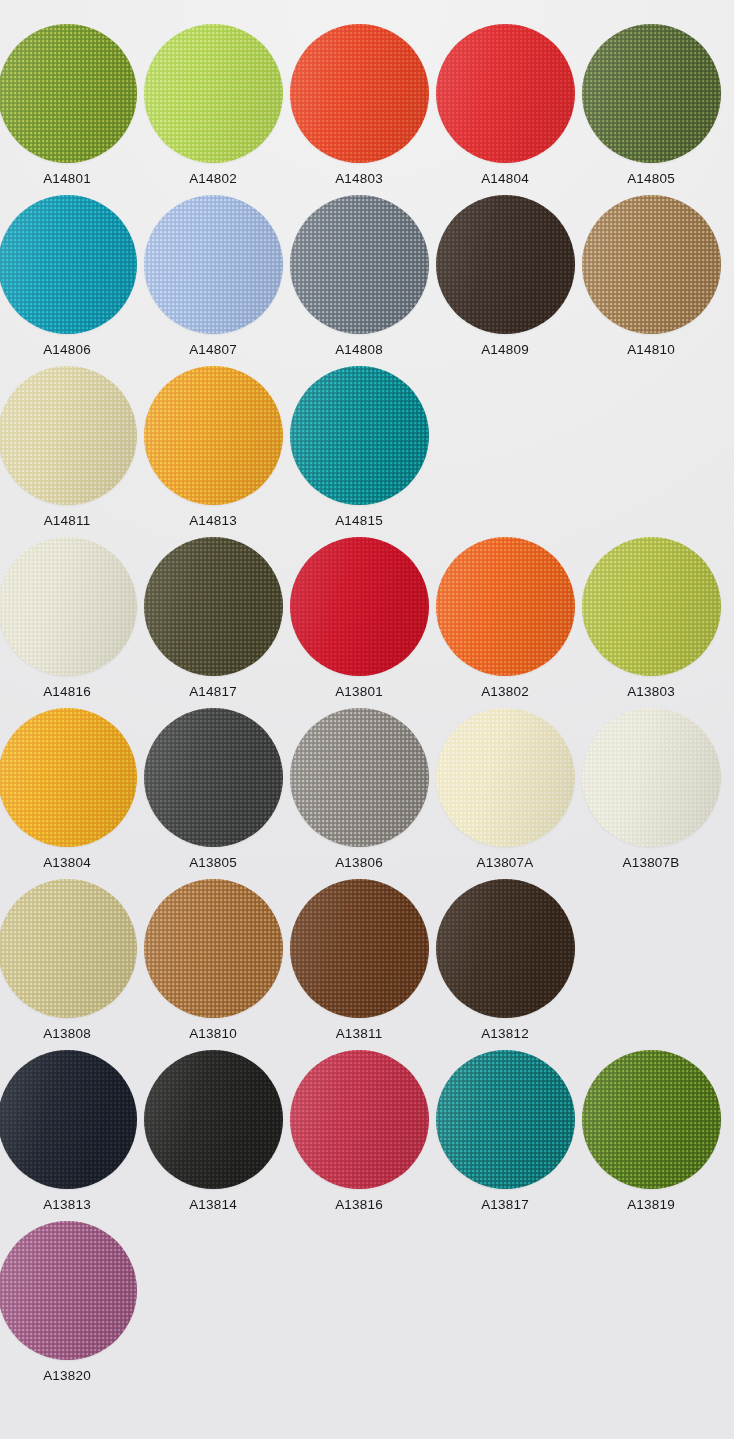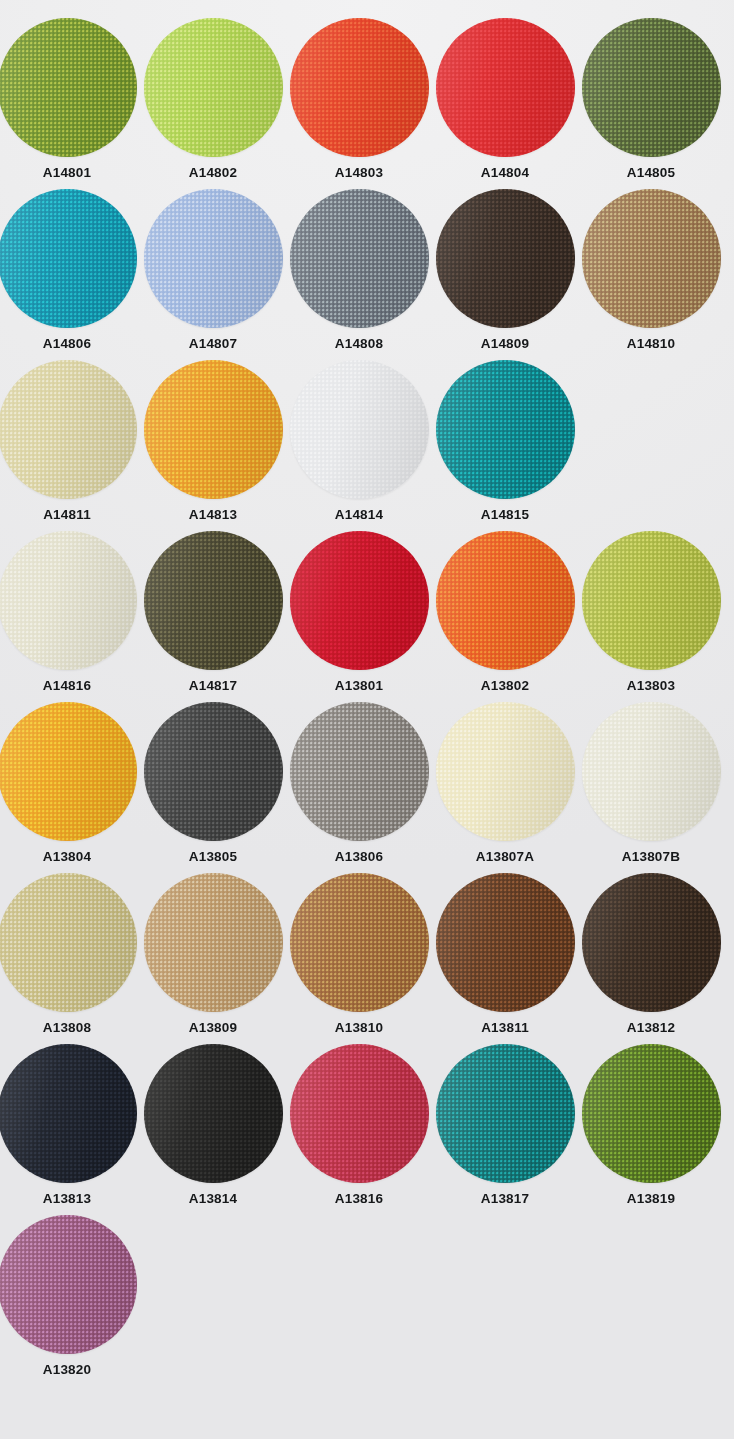--- a/index.html
+++ b/index.html
@@ -16,23 +16,22 @@
   .page-bg{
     position:absolute;
     inset:0;
     background:
       radial-gradient(120% 60% at 50% 0%, #f2f2f3 0%, #ececed 55%, #e7e7e9 100%);
     pointer-events:none;
   }
   .grid{
     position:relative;
     width:734px;
-    padding-top:16px;
+    padding-top:22px;
     box-sizing:border-box;
-    font-weight:bold;
   }
   .row{
     display:flex;
     width:734px;
     margin-bottom:6px;
     
     margin-left:-6px;
   }
   .cell{
     width:146px;
@@ -169,26 +168,20 @@
         <div class="label">A14811</div>
       </div>
       <div class="cell">
         <div class="swatch-wrap">
           <div class="swatch" style="background-color: rgb(236, 164, 44);"></div>
         </div>
         <div class="label">A14813</div>
       </div>
       <div class="cell">
         <div class="swatch-wrap">
-          <div class="swatch" style="background-color: rgb(233, 234, 236);"></div>
-        </div>
-        <div class="label">A14814</div>
-      </div>
-      <div class="cell">
-        <div class="swatch-wrap">
           <div class="swatch" style="background-color: rgb(14, 138, 145);"></div>
         </div>
         <div class="label">A14815</div>
       </div>
     </div>
     <div class="row">
       <div class="cell">
         <div class="swatch-wrap">
           <div class="swatch" style="background-color: rgb(230, 228, 210);"></div>
         </div>
@@ -250,26 +243,20 @@
         </div>
         <div class="label">A13807B</div>
       </div>
     </div>
     <div class="row">
       <div class="cell">
         <div class="swatch-wrap">
           <div class="swatch" style="background-color: rgb(205, 195, 142);"></div>
         </div>
         <div class="label">A13808</div>
-      </div>
-      <div class="cell">
-        <div class="swatch-wrap">
-          <div class="swatch" style="background-color: rgb(195, 162, 117);"></div>
-        </div>
-        <div class="label">A13809</div>
       </div>
       <div class="cell">
         <div class="swatch-wrap">
           <div class="swatch" style="background-color: rgb(169, 116, 64);"></div>
         </div>
         <div class="label">A13810</div>
       </div>
       <div class="cell">
         <div class="swatch-wrap">
           <div class="swatch" style="background-color: rgb(106, 63, 35);"></div>

